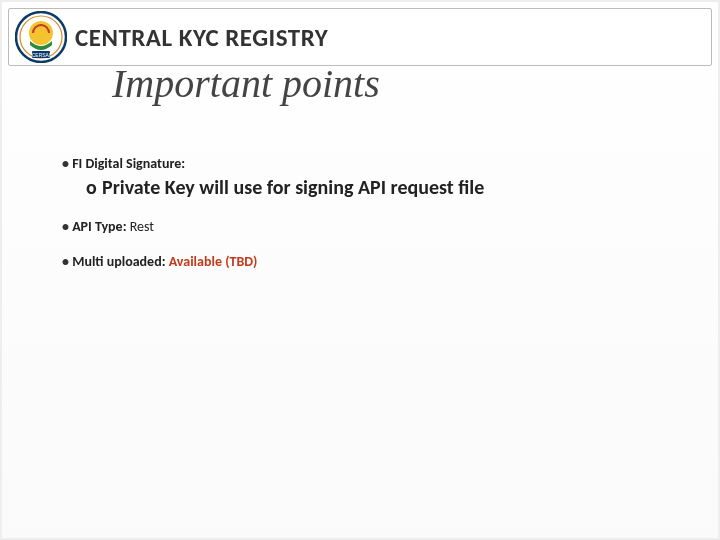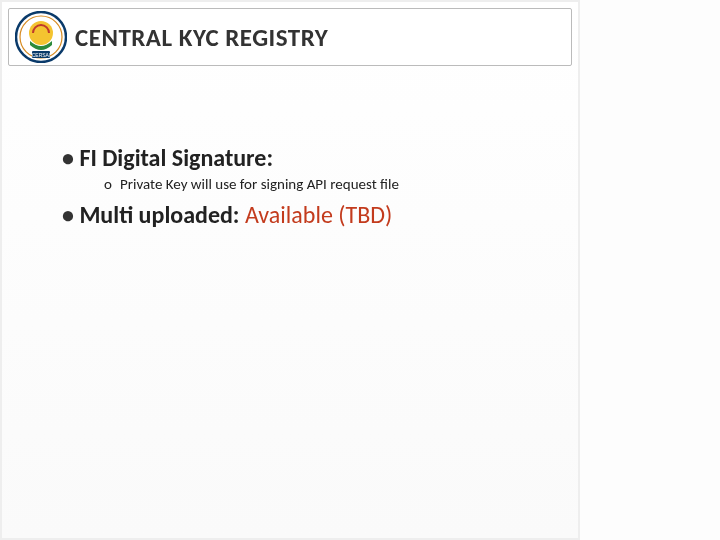--- a/index.html
+++ b/index.html
@@ -7,21 +7,21 @@
     padding: 0;
     width: 720px;
     height: 540px;
     background: #fdfdfd;
     font-family: "Segoe UI", "Calibri", Arial, sans-serif;
     color: #222;
     overflow: hidden;
   }
   .slide {
     position: relative;
-    width: 580px;
+    width: 720px;
     height: 540px;
     box-sizing: border-box;
     background: linear-gradient(to bottom, #ffffff 0%, #fafafa 100%);
     border: 2px solid #eeeeee;
   }
   .header-band {
     position: absolute;
     top: 6px;
     left: 6px;
     right: 6px;
@@ -55,41 +55,42 @@
     color: #444;
     font-family: Georgia, "Times New Roman", serif;
   }
   .content {
     position: absolute;
     top: 135px;
     left: 60px;
     right: 40px;
   }
   .bullet1 {
-    font-size: 24px;
+    font-size: 14px;
     font-weight: 700;
-    margin: 6px 0 2px 0;
+    margin: 18px 0 2px 0;
     line-height: 1.25;
   }
   .bullet1::before {
     content: "• ";
     color: #333;
   }
   .bullet1 .normal {
     font-weight: 400;
   }
   .bullet1 .red {
-    font-weight: 400;
+    font-weight: 700;
     color: #c33b1d;
   }
   .sub {
-    margin-left: 42px;
-    font-size: 15px;
+    margin-left: 24px;
+    font-size: 20px;
     line-height: 1.25;
     color: #222;
+    font-weight: bold;
   }
   .sub .o {
     display: inline-block;
     width: 16px;
   }
   .sub .justified {
     text-align: justify;
     display: block;
     padding-left: 16px;
     text-indent: -16px;
@@ -111,32 +112,36 @@
         <circle cx="26" cy="22" r="12" fill="#f4c430"></circle>
         <path d="M15 30 Q26 40 37 30 L37 34 Q26 44 15 34 Z" fill="#2c8a3a"></path>
         <path d="M18 22 A8 8 0 0 1 34 22" fill="none" stroke="#c0392b" stroke-width="2"></path>
         <rect x="17" y="40" width="18" height="7" rx="1" fill="#0a3a6a"></rect>
         <text x="26" y="46" text-anchor="middle" font-size="5" fill="#ffffff" font-family="Arial">CERSAI</text>
       </svg>
     </div>
     <div class="brand-title">CENTRAL KYC REGISTRY</div>
   </div>
 
+  <div class="page-title">Important points</div>
 
   <div class="content">
 
     <div class="bullet1">
       <span>FI Digital Signature:</span>
     </div>
     <div class="sub">
       <span class="justified"><span class="o">o </span><span>Private Key will use for signing API request file</span></span>
     </div>
 
 
 
+    <div class="bullet1">
+      <span>API Type: </span><span class="normal">Rest</span>
+    </div>
 
     <div class="bullet1">
       <span>Multi uploaded: </span><span class="red">Available  (TBD)</span>
     </div>
 
   </div>
 
 </div>
 
 </body></html>

